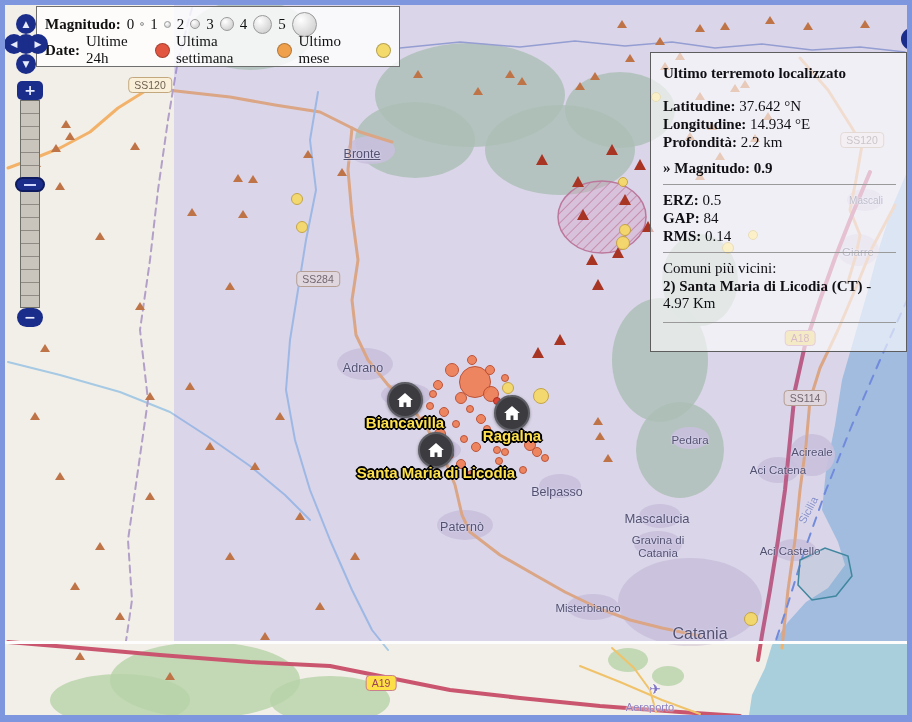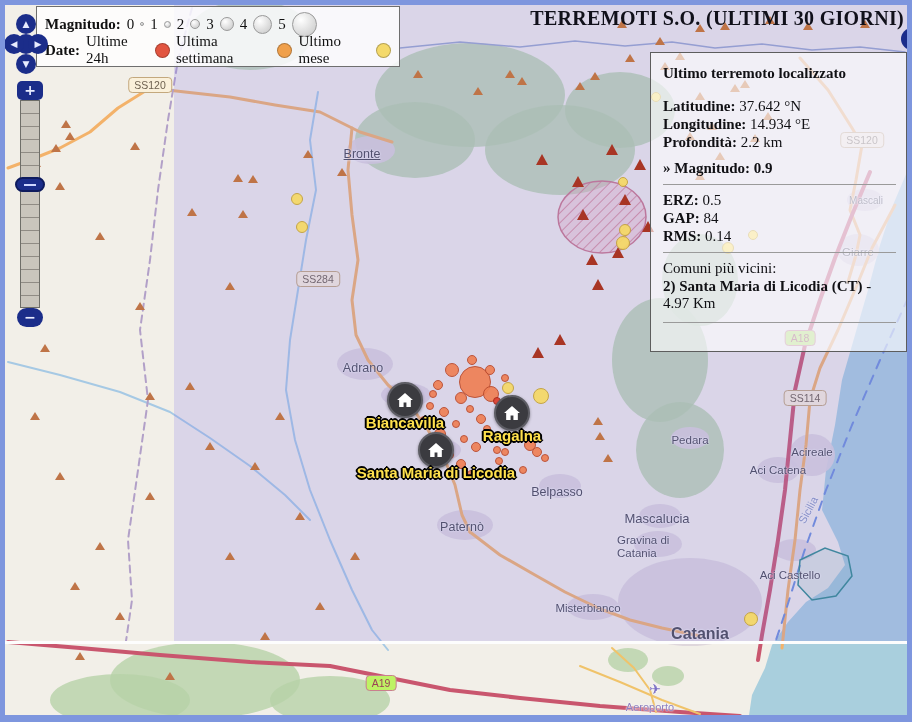--- a/index.html
+++ b/index.html
@@ -10,26 +10,26 @@
          pointer-events:none;z-index:60;}
   .map{position:absolute;inset:0;overflow:hidden;}
   #basemap{position:absolute;left:0;top:0;z-index:1;}
   .lavender{position:absolute;left:174px;top:5px;width:733px;height:636px;
             background:rgba(130,125,230,0.22);z-index:3;}
   .sep-line{position:absolute;left:5px;top:641px;width:902px;height:3px;background:#fdfdfd;z-index:4;}
   
   .tlabel{position:absolute;transform:translate(-50%,-50%);color:#45464e;z-index:2;
           font-family:"Liberation Sans","DejaVu Sans",sans-serif;white-space:nowrap;
           text-shadow:0 0 2px rgba(255,255,255,.85),0 0 2px rgba(255,255,255,.85);}
-  .tlabel.wrap{white-space:normal;line-height:1.15;}
+  .tlabel.wrap{white-space:normal;text-align:center;line-height:1.15;}
   .badge{position:absolute;transform:translate(-50%,-50%);z-index:2;
          font-family:"Liberation Sans","DejaVu Sans",sans-serif;font-size:10.5px;
          padding:1px 5px;border-radius:4px;white-space:nowrap;}
   .badge.ss{background:#faf0da;border:1.5px solid #c3a87d;color:#6e6150;}
-  .badge.a{background:#bef264;border:1.5px solid #c97f8e;color:#9c4257;}
+  .badge.a{background:#fde047;border:1.5px solid #c97f8e;color:#9c4257;}
   
   .peak{position:absolute;width:0;height:0;z-index:20;transform:translate(-50%,-100%);}
   .quake{position:absolute;border-radius:50%;z-index:21;transform:translate(-50%,-50%);}
   .home{position:absolute;width:36px;height:36px;border-radius:50%;z-index:23;
         transform:translate(-50%,-50%);background:#3b3b40;border:2px solid #5d5d64;
         display:flex;align-items:center;justify-content:center;box-shadow:0 1px 3px rgba(0,0,0,.4);}
   .home svg{width:20px;height:20px;display:block;}
   .hlabel{position:absolute;transform:translate(-50%,0);z-index:23;color:#ffe14d;
           font:bold 15px "Liberation Sans","DejaVu Sans",sans-serif;white-space:nowrap;
           text-shadow:-1px -1px 0 #000,1px -1px 0 #000,-1px 1px 0 #000,1px 1px 0 #000,
@@ -132,24 +132,24 @@
       </svg>
     <div id="labels">
         <div class="tlabel" style="left: 362px; top: 154px; font-size: 12.5px; text-decoration: underline;">Bronte</div>
         <div class="tlabel" style="left: 363px; top: 368px; font-size: 12.5px;">Adrano</div>
         <div class="tlabel" style="left: 557px; top: 492px; font-size: 12.5px;">Belpasso</div>
         <div class="tlabel" style="left: 462px; top: 527px; font-size: 12.5px;">Paternò</div>
         <div class="tlabel" style="left: 690px; top: 440px; font-size: 11.5px;">Pedara</div>
         <div class="tlabel" style="left: 657px; top: 518px; font-size: 13px;">Mascalucia</div>
         <div class="tlabel wrap" style="left: 658px; top: 547px; font-size: 11.5px; width: 82px;">Gravina di Catania</div>
         <div class="tlabel" style="left: 588px; top: 608px; font-size: 11.5px;">Misterbianco</div>
-        <div class="tlabel" style="left: 700px; top: 634px; font-size: 16px; font-weight: bold;">Catania</div>
+        <div class="tlabel" style="left: 700px; top: 634px; font-size: 16px;">Catania</div>
         <div class="tlabel" style="left: 812px; top: 452px; font-size: 11.5px;">Acireale</div>
         <div class="tlabel" style="left: 778px; top: 470px; font-size: 11.5px;">Aci Catena</div>
-        <div class="tlabel" style="left: 790px; top: 551px; font-size: 11.5px; margin-top: 24px;">Aci Castello</div>
+        <div class="tlabel" style="left: 790px; top: 551px; font-size: 11.5px;">Aci Castello</div>
         <div class="tlabel" style="left: 866px; top: 200px; font-size: 10px;">Mascali</div>
         <div class="tlabel" style="left: 858px; top: 252px; font-size: 11.5px;">Giarre</div>
         <div class="tlabel" style="left: 808px; top: 510px; font-size: 11px; color: rgb(134, 148, 189); transform: translate(-50%, -50%) rotate(-62deg);">Sicilia</div>
         <div class="tlabel" style="left: 650px; top: 707px; font-size: 11px; color: rgb(141, 128, 192);">Aeroporto</div>
         <div class="tlabel" style="left: 655px; top: 689px; font-size: 14px; color: rgb(123, 111, 196);">✈</div>
         <div class="badge ss" style="left: 150px; top: 85px;">SS120</div>
         <div class="badge ss" style="left: 862px; top: 140px;">SS120</div>
         <div class="badge ss" style="left: 318px; top: 279px;">SS284</div>
         <div class="badge ss" style="left: 805px; top: 398px;">SS114</div>
         <div class="badge a" style="left: 800px; top: 338px;">A18</div>
@@ -291,21 +291,20 @@
         </div>
         <div class="hlabel" style="left: 512px; top: 427px;">Ragalna</div>
         <div class="home" style="left: 436px; top: 450px;">
           <svg viewBox="0 0 24 24">
             <path d="M12 3.5 2.5 12H5v8.5h5.3v-5.4h3.4v5.4H19V12h2.5Z" fill="#fff"></path>
           </svg>
         </div>
         <div class="hlabel" style="left: 436px; top: 464px;">Santa Maria di Licodia</div>
       </div>
 
-    <div class="title">TERREMOTI S.O. (ULTIMI 30 GIORNI)</div>
 
     <div class="legend">
       <div class="lrow" id="mag-row">
         <b>Magnitudo:</b>
       <span>0</span>
           <div class="mag-ball" style="width: 4px; height: 4px;"></div>
           <span>1</span>
           <div class="mag-ball" style="width: 7px; height: 7px;"></div>
           <span>2</span>
           <div class="mag-ball" style="width: 10px; height: 10px;"></div>

